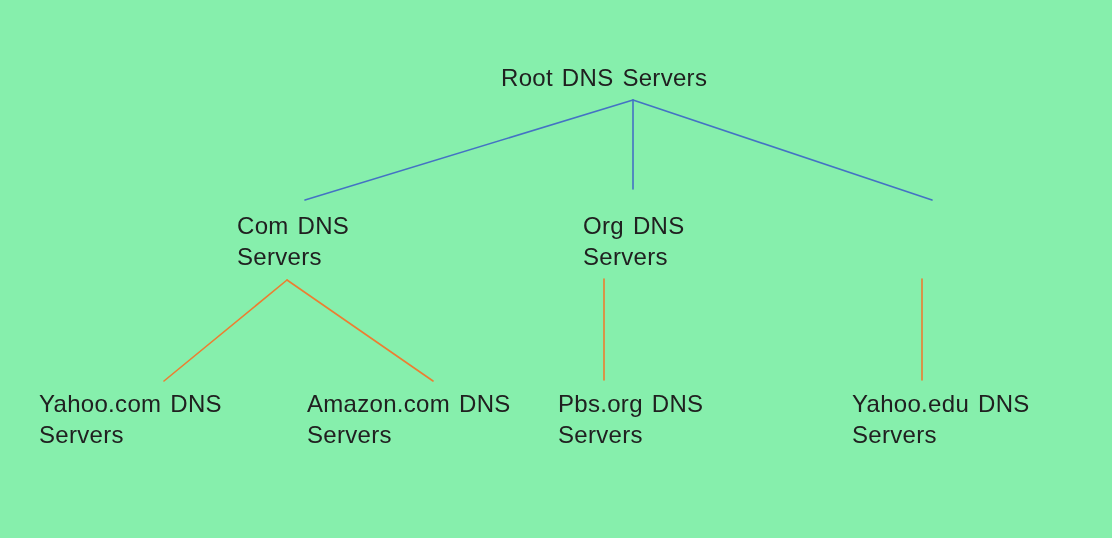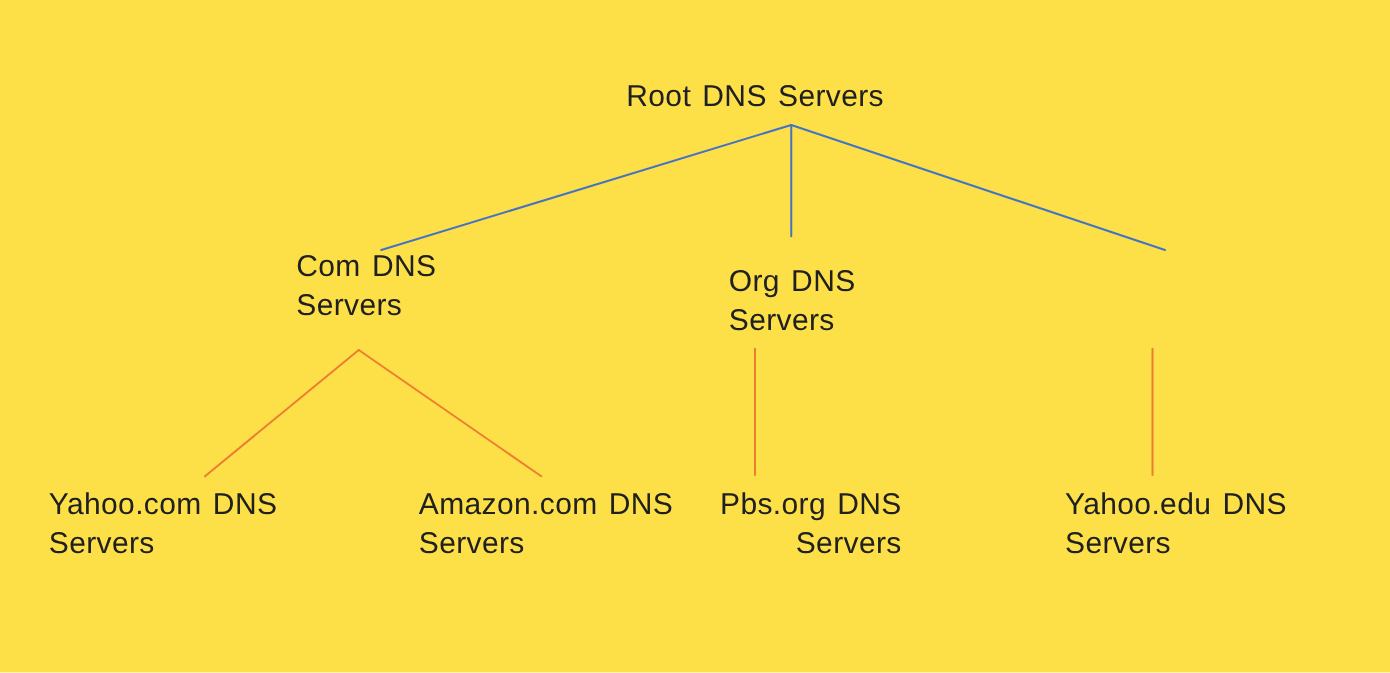--- a/index.html
+++ b/index.html
@@ -4,21 +4,21 @@
 <style>
   html, body {
     margin: 0;
     padding: 0;
     background: #ffffff;
   }
   .canvas {
     position: relative;
     width: 1112px;
     height: 538px;
-    background: #fde047;
+    background: #86efac;
     overflow: hidden;
     font-family: "Liberation Sans", sans-serif;
   }
   .edges-svg {
     position: absolute;
     left: 0;
     top: 0;
     width: 1112px;
     height: 538px;
     pointer-events: none;
@@ -26,26 +26,26 @@
   .node {
     position: absolute;
     font-size: 24px;
     line-height: 31px;
     letter-spacing: 0.3px;
     word-spacing: 2px;
     color: #202020;
     white-space: pre-line;
   }
   .node-root   { left: 501px; top: 62px;  }
-  .node-com    { left: 237px; top: 198px; }
+  .node-com    { left: 237px; top: 210px; }
   .node-org    { left: 555px; top: 210px; margin-left: 28px; }
   .node-edu    { left: 867px; top: 210px; }
   .node-yahoo  { left: 39px;  top: 388px; }
-  .node-amazon { left: 307px; top: 388px; margin-left: 28px; }
-  .node-pbs    { left: 576px; top: 388px; text-align: right; }
+  .node-amazon { left: 307px; top: 388px; }
+  .node-pbs    { left: 558px; top: 388px; }
   .node-umass  { left: 852px; top: 388px; }
 </style>
 </head>
 <body>
 
 <div class="canvas">
 
   <svg class="edges-svg" viewBox="0 0 1112 538" xmlns="http://www.w3.org/2000/svg">
       <line x1="633" y1="100" x2="305" y2="200" stroke="#4472C4" stroke-width="1.6" stroke-linecap="round"></line>
       <line x1="633" y1="100" x2="633" y2="189" stroke="#4472C4" stroke-width="1.6" stroke-linecap="round"></line>

